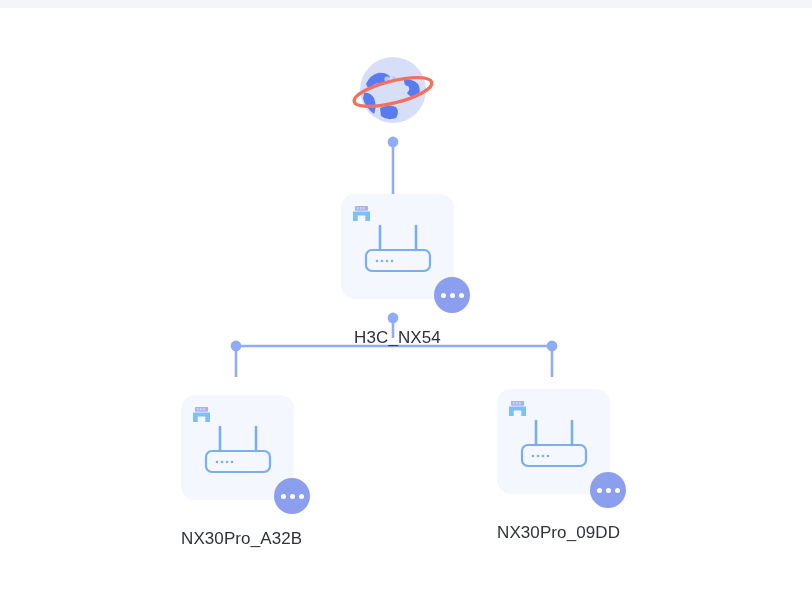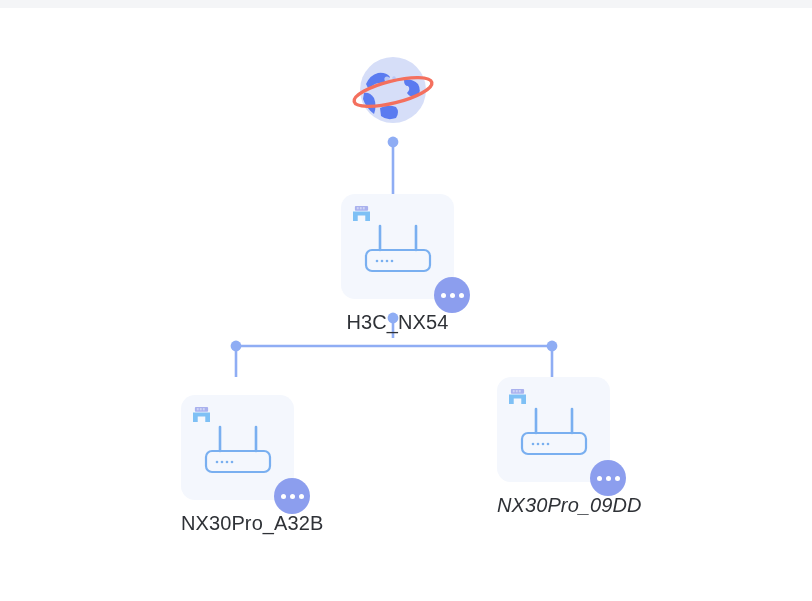--- a/index.html
+++ b/index.html
@@ -91,23 +91,23 @@
     cursor: pointer;
   }
   .more-btn .dot {
     width: 5px;
     height: 5px;
     border-radius: 50%;
     background: #ffffff;
   }
 
   .node-label {
-    margin-top: 12px;
+    margin-top: 29px;
     text-align: center;
-    font-size: 20px;
+    font-size: 17px;
     color: #2f3237;
     letter-spacing: 0.1px;
     white-space: nowrap;
     width: 113px;
   }
 
   
   .globe-node {
     position: absolute;
     width: 86px;
@@ -206,21 +206,21 @@
 
       <div class="more-btn">
         <span class="dot"></span>
         <span class="dot"></span>
         <span class="dot"></span>
       </div>
     </div>
     <div class="node-label">NX30Pro_A32B</div>
   </div>
 
-  <div class="node" style="left:497px; top:369px;font-style:italic;">
+  <div class="node" style="left:497px; top:381px;">
     <div class="node-card">
 
       <svg class="gateway-badge" viewBox="0 0 20 18">
         <rect x="3" y="1" width="14" height="5" rx="1" fill="#a9b1ee"></rect>
         <rect x="5" y="2.2" width="2" height="2.4" fill="#cfd4f5"></rect>
         <rect x="8.2" y="2.2" width="2" height="2.4" fill="#cfd4f5"></rect>
         <rect x="11.4" y="2.2" width="2" height="2.4" fill="#cfd4f5"></rect>
         <path d="M1 7 h18 v10 h-5 v-6 h-8 v6 h-5 z" fill="#7ec0f5"></path>
       </svg>
 

